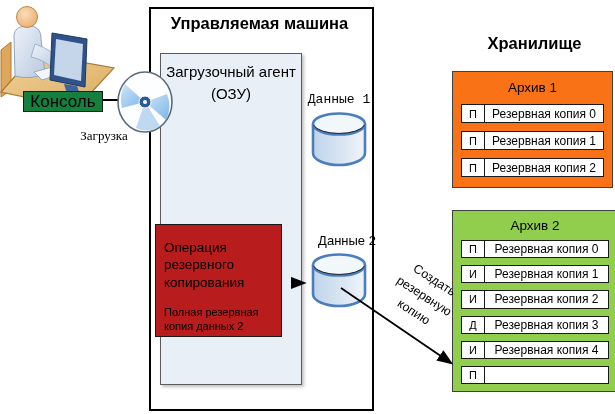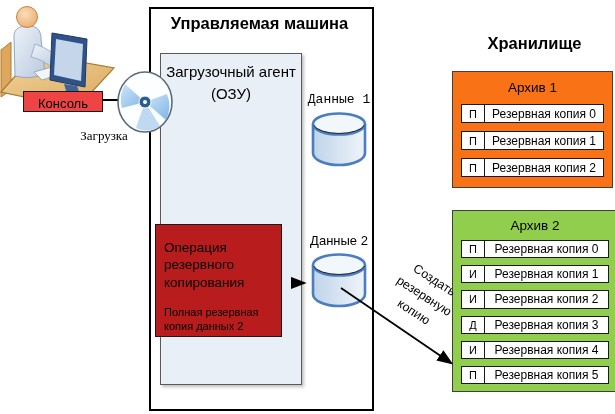--- a/index.html
+++ b/index.html
@@ -2,40 +2,40 @@
 <html><head>
 <meta charset="utf-8">
 <style>
   html,body{margin:0;padding:0;background:#fff;}
   #canvas{position:relative;width:615px;height:414px;background:#fff;
           font-family:"Liberation Sans","DejaVu Sans",sans-serif;color:#000;overflow:hidden;}
   .abs{position:absolute;}
 
   
   #operator{left:0;top:2;width:118px;height:110px;z-index:2;}
-  #console-box{left:23px;top:91px;width:78px;height:19px;background:#ef4444;border:1.5px solid #1a1a1a;
-               display:flex;align-items:flex-end;justify-content:center;font-size:13px;z-index:4;}
+  #console-box{left:23px;top:91px;width:78px;height:19px;background:#15803d;border:1.5px solid #1a1a1a;
+               display:flex;align-items:flex-start;justify-content:center;font-size:17px;z-index:4;}
   #console-line{left:100px;top:99px;width:24px;height:2px;background:#000;z-index:1;}
   #boot-label{left:64px;top:128px;width:80px;text-align:center;font-size:13px;z-index:2;font-family:Liberation Serif, serif;}
   #disc{left:116px;top:70px;width:58px;height:64px;z-index:5;}
 
   
   #machine-box{left:149px;top:7px;width:221px;height:400px;border:2px solid #000;background:#fff;z-index:1;}
   #machine-title{left:152px;top:14px;width:215px;text-align:center;font-size:16.5px;font-weight:bold;z-index:2;}
   #agent-box{left:160px;top:53px;width:140px;height:330px;background:#E9EFF7;border:1.5px solid #5a5a5a;
              box-shadow:2px 2px 3px rgba(0,0,0,.25);z-index:2;}
   #agent-title{left:160px;top:61px;width:142px;text-align:center;font-size:15px;line-height:1.45;z-index:3;}
   #op-box{left:155px;top:224px;width:109px;height:90px;background:#b91c1c;border:1.5px solid #1a1a1a;
           padding:14px 8px 7px 8px;z-index:3;}
   #op-title{font-size:13.5px;line-height:1.28;}
   #op-subtitle{font-size:11px;line-height:1.25;margin-top:15px;}
 
   .data-label{width:70px;text-align:center;font-size:13px;z-index:3;}
   #data1-label{left:304px;top:92px;font-family:Liberation Mono, monospace;}
-  #data2-label{left:304px;top:233px;}
+  #data2-label{left:288px;top:233px;padding-left:24px;}
   .cyl{width:60px;height:58px;z-index:3;}
   #cylinder1{left:309px;top:111px;}
   #cylinder2{left:309px;top:252px;}
 
   
   #storage-title{left:462px;top:34px;width:145px;text-align:center;font-size:16.5px;font-weight:bold;z-index:2;}
   .archive{border:1px solid #404040;z-index:2;box-sizing:border-box;
            display:flex;flex-direction:column;align-items:stretch;}
   #archive1{left:452px;top:71px;width:161px;height:117px;background:#f97316;padding:6px 8px 0 8px;}
   #archive2{left:452px;top:210px;width:166px;height:182px;background:#92CE4E;padding:5px 8px 0 8px;}
@@ -176,21 +176,20 @@
     <div class="backup-row">
       <div class="backup-marker">Д</div>
       <div class="backup-label">Резервная копия 3</div>
     </div>
     <div class="backup-row">
       <div class="backup-marker">И</div>
       <div class="backup-label">Резервная копия 4</div>
     </div>
     <div class="backup-row">
       <div class="backup-marker">П</div>
-      <div class="backup-label">Резервная копия 5</div>
     </div>
   </div>
 
   <svg id="arrows" class="abs" viewBox="0 0 615 414">
     <defs>
       <marker id="ah" markerWidth="9" markerHeight="8" refX="7.5" refY="3.5" orient="auto">
         <path d="M0,0 L9,3.5 L0,7 Z" fill="#000"></path>
       </marker>
     </defs>
     <line x1="294" y1="283" x2="304" y2="283" stroke="#000" stroke-width="1.8" marker-end="url(#ah)"></line>

